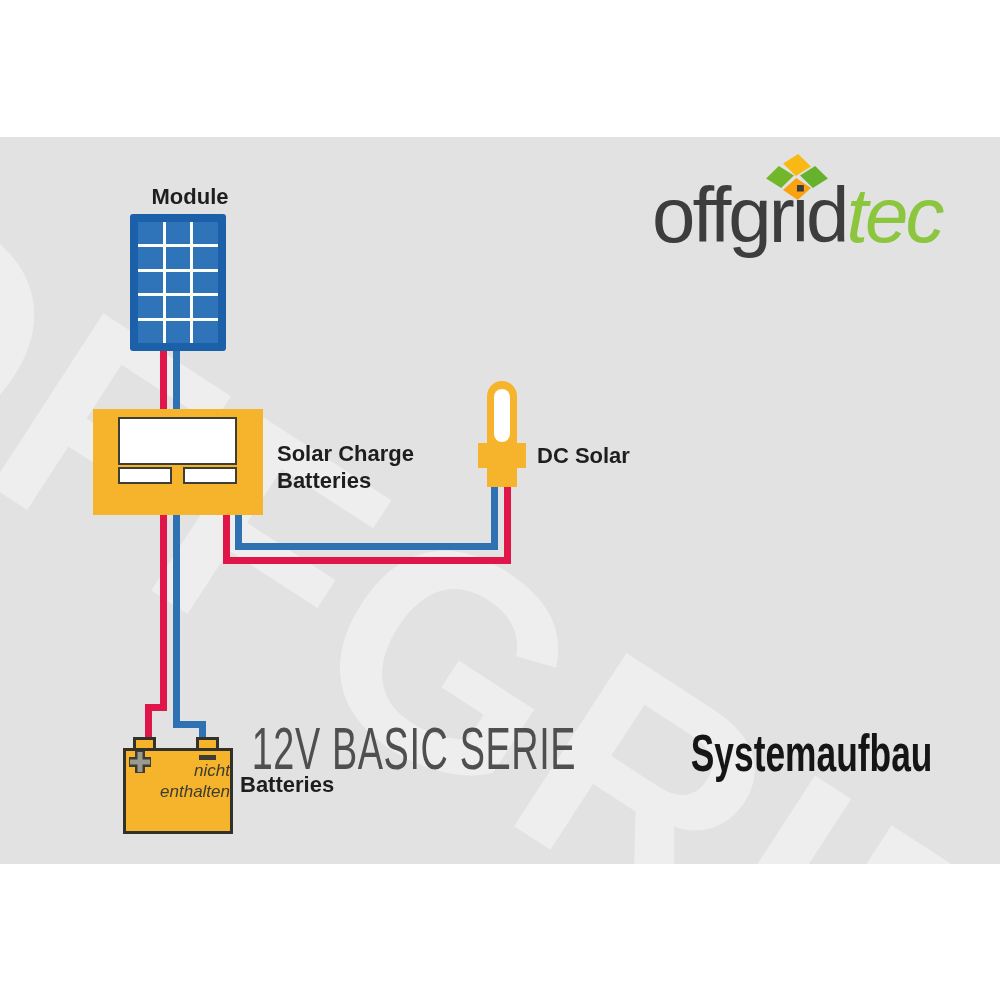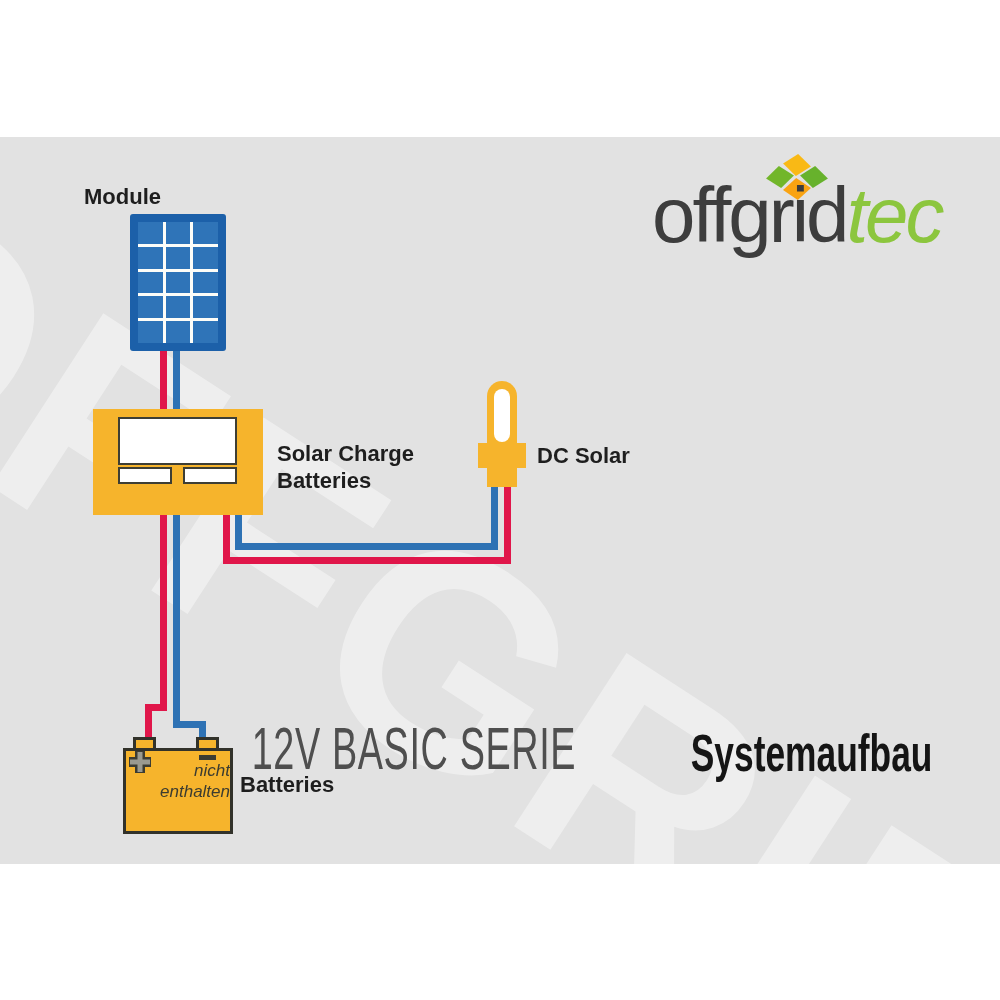--- a/index.html
+++ b/index.html
@@ -68,21 +68,21 @@
     <div class="w blue" style="left:173px;top:584px;width:33px;height:7px;"></div>
     <div class="w blue" style="left:199px;top:584px;width:7px;height:21px;"></div>
 
     <div class="w blue" style="left:235px;top:378px;width:7px;height:35px;"></div>
     <div class="w blue" style="left:235px;top:406px;width:263px;height:7px;"></div>
     <div class="w blue" style="left:491px;top:348px;width:7px;height:65px;"></div>
     <div class="w red" style="left:223px;top:378px;width:7px;height:49px;"></div>
     <div class="w red" style="left:223px;top:420px;width:288px;height:7px;"></div>
     <div class="w red" style="left:504px;top:348px;width:7px;height:79px;"></div>
 
-    <div class="lbl" style="left:84px;top:46px;width:156px;text-align:left;">Module</div>
+    <div class="lbl" style="left:112px;top:46px;width:156px;text-align:center;">Module</div>
     <div class="module">
       <div class="module-grid" id="module-grid">
           <div></div>
           <div></div>
           <div></div>
           <div></div>
           <div></div>
           <div></div>
           <div></div>
           <div></div>

